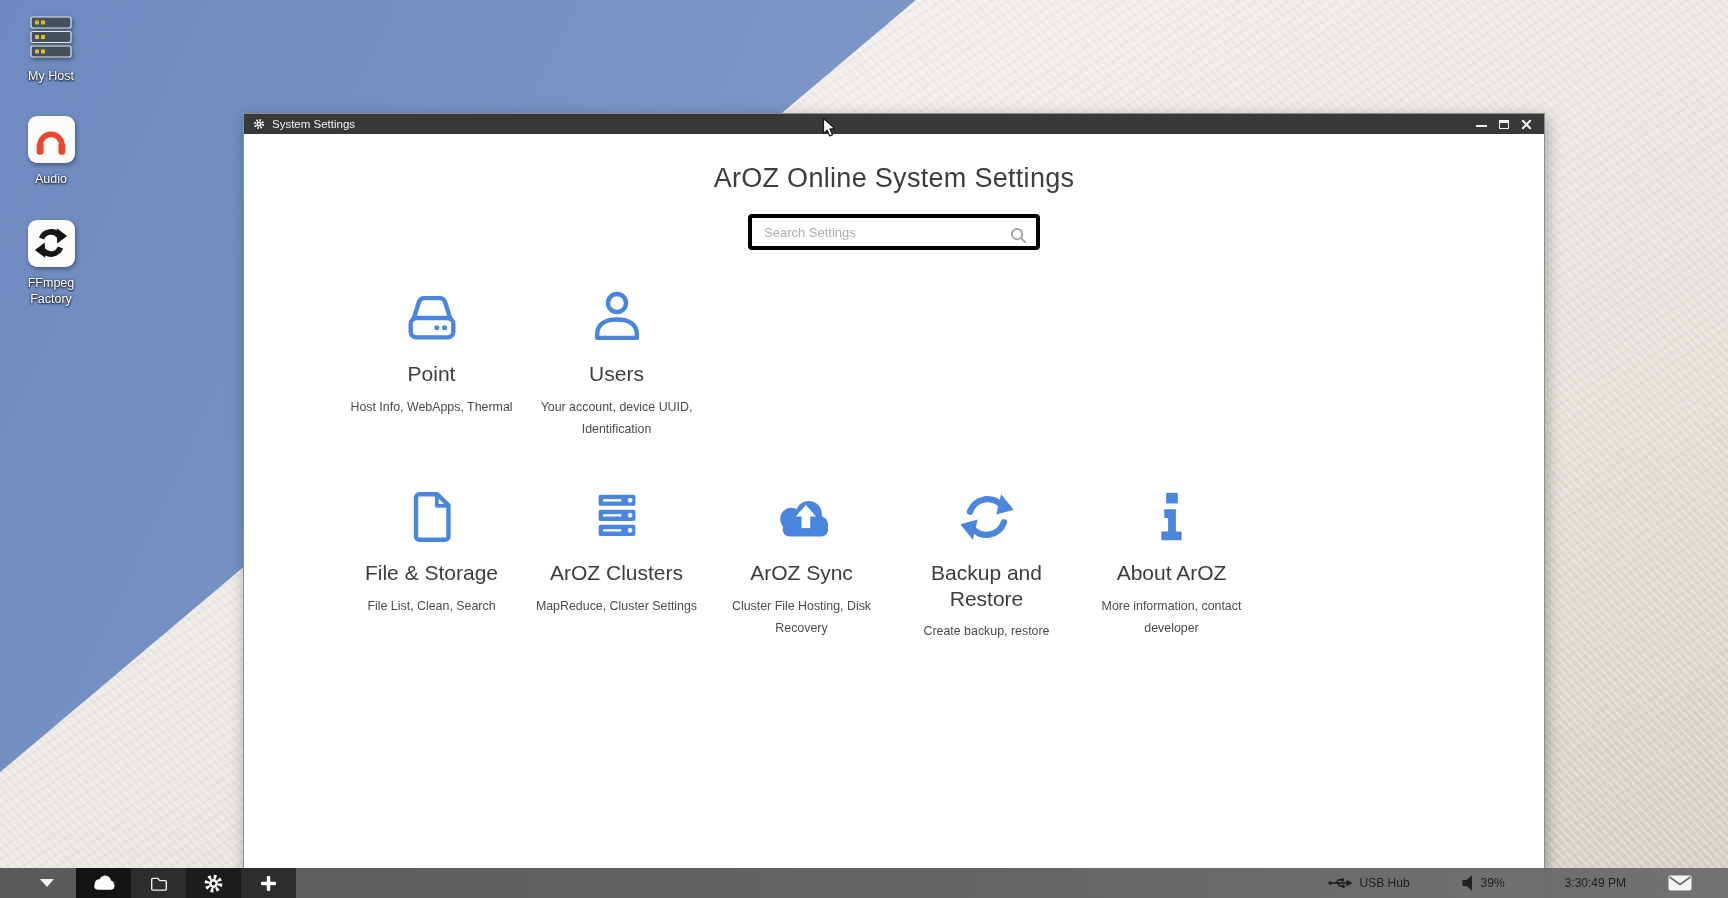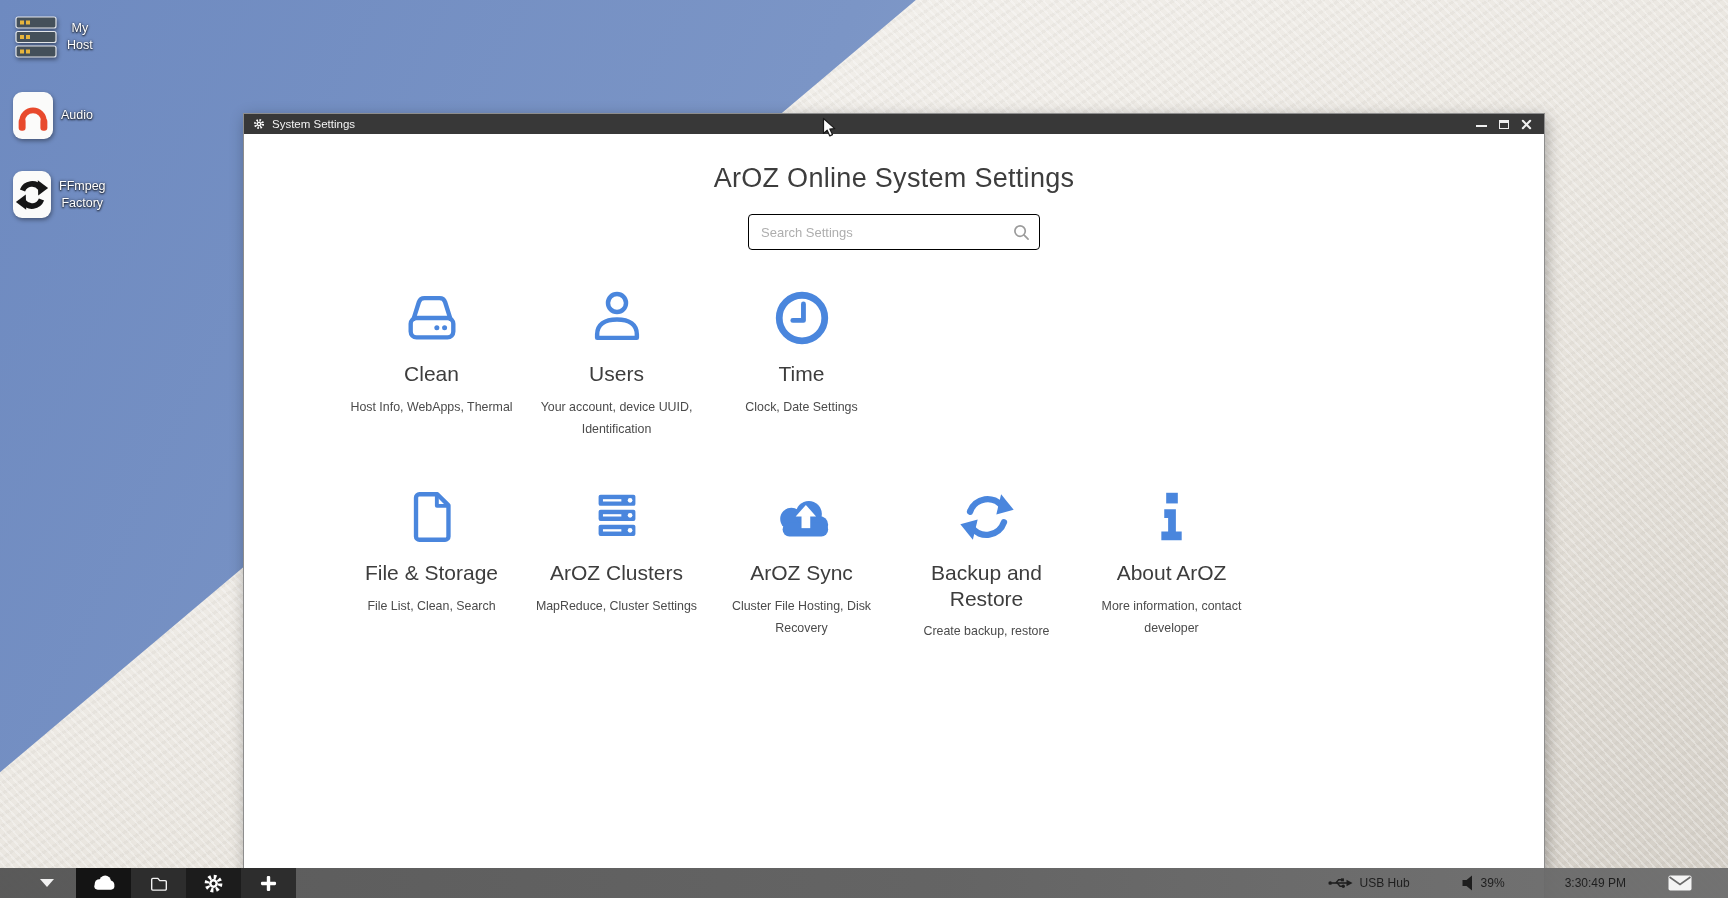--- a/index.html
+++ b/index.html
@@ -18,41 +18,41 @@
   .stick { position:absolute; left:1100px; top:891px; width:218px; height:5px;
     background:linear-gradient(90deg, rgba(130,120,104,0), #8f8574 45%, #b3a78d);
     border-radius:3px; transform:rotate(-13.5deg); transform-origin:left center;
     box-shadow:0 2px 4px rgba(60,55,45,.35); }
   .blob { position:absolute; left:1272px; top:836px; width:34px; height:18px;
     background:#f8f7f4; border-radius:50%; box-shadow:0 1px 2px rgba(120,110,95,.5); }
 
   
   .desktop-icons { position:absolute; left:13px; top:13px; width:76px;
     display:flex; flex-direction:column; align-items:center; gap:32px; }
-  .dicon { width:100%; display:flex; flex-direction:row; align-items:center; gap:8px; cursor:pointer; }
+  .dicon { width:100%; display:flex; flex-direction:column; align-items:center; gap:8px; cursor:pointer; }
   .dicon-tile { width:47px; height:47px; display:flex; align-items:center; justify-content:center; }
   .dicon-tile.white { background:#fbfbfa; border-radius:9px; box-shadow:1px 2px 4px rgba(0,0,0,.38); }
   .dicon-label { color:#fff; font-size:12.5px; line-height:1.3; text-align:center;
     text-shadow:0 1px 2px rgba(0,0,0,.95), 0 0 3px rgba(0,0,0,.6); }
   .server-svg { filter:drop-shadow(1px 2px 2px rgba(0,0,0,.45)); }
 
   
   .window { position:absolute; left:243px; top:113px; width:1302px; height:812px;
     background:#fff; border:1px solid #8d8d8d; box-shadow:2px 4px 14px rgba(0,0,0,.30); }
   .titlebar { height:20px; background:#383838; display:flex; align-items:center;
     padding:0 9px; gap:7px; cursor:default; }
   .titlebar-title { color:#f3f3f3; font-size:11.5px; white-space:nowrap; }
   .controls { margin-left:auto; display:flex; align-items:center; gap:12px; padding-right:3px; }
   .ctrl { cursor:pointer; display:flex; align-items:center; justify-content:center; }
   .ctrl-min i { display:block; width:11px; height:2px; background:#efefef; margin-top:4px; }
   .ctrl-max i { display:block; width:10px; height:9px; border:1.5px solid #efefef; border-top-width:3px; }
 
   .win-content { height:631px; text-align:center; overflow:hidden; background:#fff; }
   .page-title { margin-top:29px; font-size:27px; font-weight:400; color:#3d3d3d; letter-spacing:.3px; }
-  .searchbox { width:292px; height:36px; margin:20px auto 0; border:1px solid #000000;
+  .searchbox { width:292px; height:36px; margin:20px auto 0; border:4px solid #000000;
     border-radius:4px; position:relative; display:flex; align-items:center; }
   .searchbox input { flex:1; height:100%; border:none; outline:none; background:transparent;
     padding:0 32px 0 12px; font-size:13px; color:#333; font-family:"Liberation Sans",sans-serif; }
   .searchbox input::placeholder { color:#aeaeae; }
   .search-glyph { position:absolute; right:9px; top:9px; }
 
   .grid { width:1110px; margin:33px auto 0; }
   .row { display:flex; }
   .row2 { margin-top:42px; }
   .tile { width:185px; padding:0 6px; cursor:pointer; }
@@ -173,48 +173,38 @@
 
         <div class="tile">
           <div class="tile-iconbox">
             <svg width="62" height="62" viewBox="0 0 64 64" fill="none" stroke="#4a86dd" stroke-width="4.5" stroke-linecap="round" stroke-linejoin="round">
               <path d="M13,33 L18.5,15.5 A6,6 0 0 1 24.2,11.5 H39.8 A6,6 0 0 1 45.5,15.5 L51,33"></path>
               <rect x="10" y="32" width="44" height="20" rx="6"></rect>
               <circle cx="37" cy="42" r="2.6" fill="#4a86dd" stroke="none"></circle>
               <circle cx="45" cy="42" r="2.6" fill="#4a86dd" stroke="none"></circle>
             </svg>
           </div>
-          <div class="tile-label">Clean</div>
+          <div class="tile-label">Point</div>
           <div class="tile-desc">Host Info, WebApps, Thermal</div>
         </div>
 
 
 
 
         <div class="tile">
           <div class="tile-iconbox">
             <svg width="62" height="62" viewBox="0 0 64 64" fill="none" stroke="#4a86dd" stroke-width="4.6" stroke-linejoin="round">
               <circle cx="32" cy="16.5" r="9.3"></circle>
               <path d="M11.5,52.5 V49 C11.5,39 19,33.5 32,33.5 C45,33.5 52.5,39 52.5,49 V52.5 Z"></path>
             </svg>
           </div>
           <div class="tile-label">Users</div>
           <div class="tile-desc">Your account, device UUID, Identification</div>
         </div>
 
-        <div class="tile">
-          <div class="tile-iconbox">
-            <svg width="62" height="62" viewBox="0 0 64 64" fill="none">
-              <circle cx="32" cy="32" r="23.5" stroke="#4a86dd" stroke-width="7"></circle>
-              <path d="M33.5,17.5 V34.5 H22.5" stroke="#4a86dd" stroke-width="5" stroke-linecap="round" stroke-linejoin="round"></path>
-            </svg>
-          </div>
-          <div class="tile-label">Time</div>
-          <div class="tile-desc">Clock, Date Settings</div>
-        </div>
       </div>
 
       <div class="row row2">
 
         <div class="tile">
           <div class="tile-iconbox">
             <svg width="62" height="62" viewBox="0 0 64 64" fill="none" stroke="#4a86dd" stroke-linejoin="round">
               <path d="M19,8.5 H37.5 L49,20 V52 A3.5,3.5 0 0 1 45.5,55.5 H19 A3.5,3.5 0 0 1 15.5,52 V12 A3.5,3.5 0 0 1 19,8.5 Z" stroke-width="4.5"></path>
               <path d="M37,9 V20.5 H48.5" stroke-width="4"></path>
             </svg>

